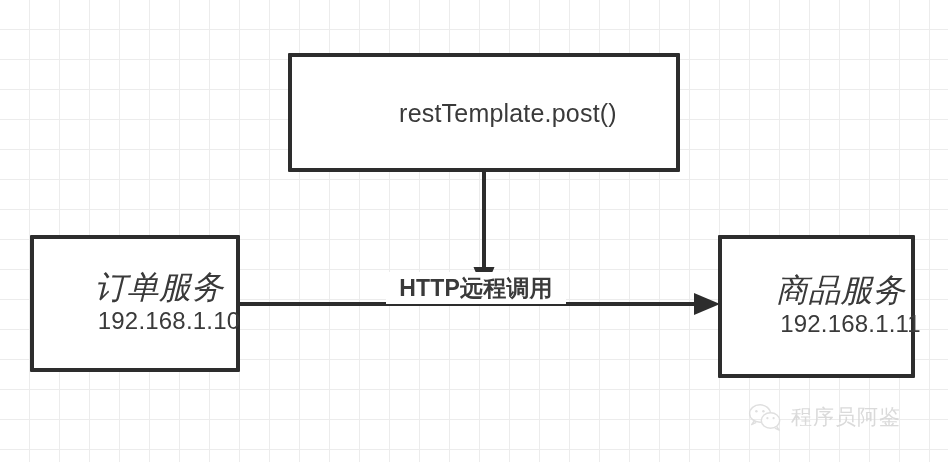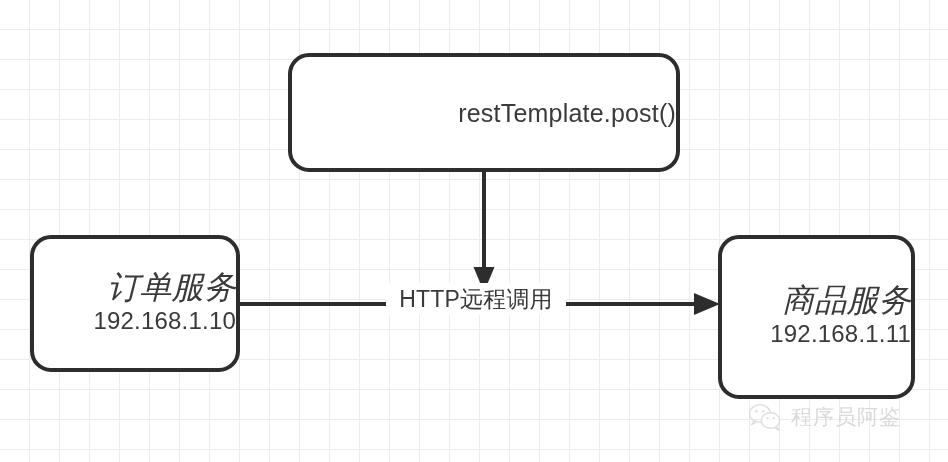--- a/index.html
+++ b/index.html
@@ -21,24 +21,24 @@
     background-size: 30px 30px, 30px 30px, 90px 90px, 90px 90px;
     background-position: -1px -1px, -1px -1px, -1px -1px, -1px -1px;
     font-family: "Liberation Sans", "DejaVu Sans", sans-serif;
   }
 
   .node {
     position: absolute;
     box-sizing: border-box;
     background: #ffffff;
     border: 4px solid #2d2d2d;
-    border-radius: 21px;
+    border-radius: 1px;
     display: flex;
     flex-direction: column;
-    align-items: flex-end;
+    align-items: center;
     justify-content: center;
     color: #3a3a3a;
     padding-left: 48px;
   }
   .node .line1,
   .node .line2 {
     display: block;
     text-align: center;
     white-space: nowrap;
     letter-spacing: 0.2px;
@@ -58,21 +58,21 @@
   #node-order {
     left: 30px;
     top: 235px;
     width: 210px;
     height: 137px;
   }
   #node-product {
     left: 718px;
     top: 235px;
     width: 197px;
-    height: 164px;
+    height: 143px;
   }
   #node-order .line1,
   #node-product .line1 {
     font-size: 32px;
     line-height: 33px;
     font-style: italic;
   }
   #node-order .line2,
   #node-product .line2 {
     font-size: 24px;
@@ -94,31 +94,32 @@
     position: absolute;
     left: 236px;
     top: 288px;
     width: 490px;
     height: 32px;
   }
 
   #edge-label {
     position: absolute;
     left: 386px;
-    top: 283px;
+    top: 272px;
     width: 180px;
     height: 32px;
     display: flex;
     align-items: center;
     justify-content: center;
     background: #ffffff;
     font-size: 23px;
     color: #3a3a3a;
     white-space: nowrap;
     letter-spacing: 0.2px;
+    font-weight: bold;
   }
 
   #watermark {
     position: absolute;
     left: 748px;
     top: 403px;
     display: flex;
     align-items: flex-start;
     gap: 9px;
     opacity: 0.9;

